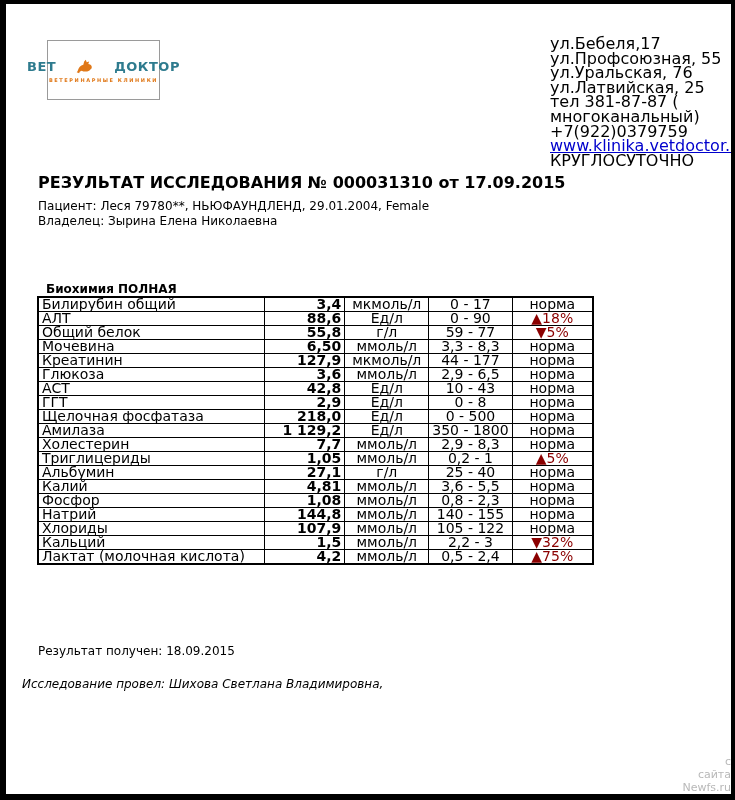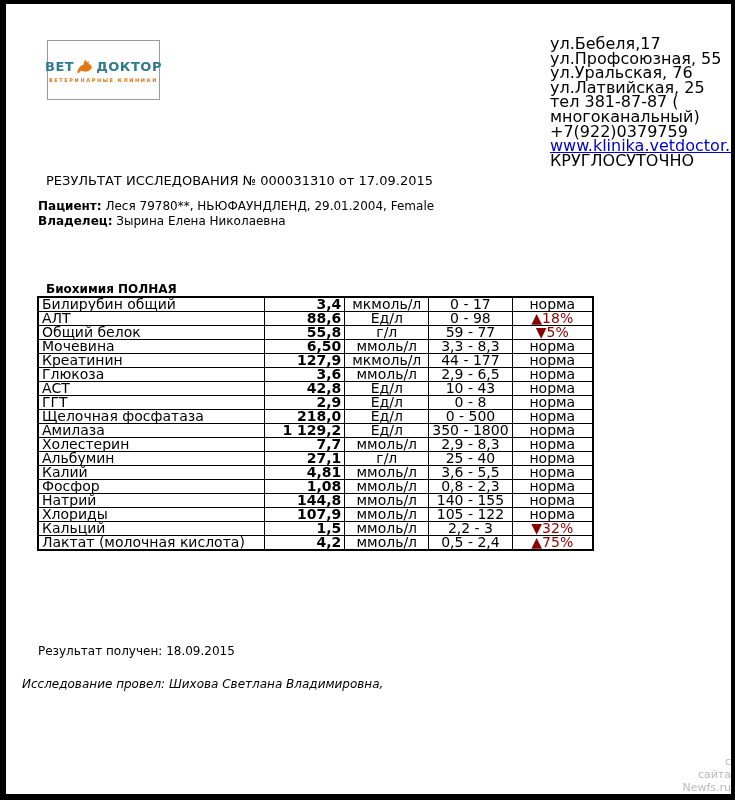--- a/index.html
+++ b/index.html
@@ -28,21 +28,21 @@
   }
   
   .logo-box{
     position:absolute; left:41px; top:36px;
     width:113px; height:60px;
     border:1px solid var(--border-gray);
     background:#fff;
     display:flex; flex-direction:column;
     align-items:center; justify-content:center;
   }
-  .logo-row{display:flex; align-items:center; gap:0;justify-content:flex-end;}
+  .logo-row{display:flex; align-items:center; gap:18px;justify-content:flex-end;}
   .logo-word{
     color:var(--teal); font-weight:bold;
     font-size:13px; letter-spacing:0.5px;
   }
   .logo-animal{width:20px;height:17px;margin:0 1px;display:block;}
   .logo-sub{
     margin-top:2px;
     color:var(--orange); font-weight:bold;
     font-size:5px; letter-spacing:1.6px;
     white-space:nowrap;
@@ -51,29 +51,29 @@
   .address{
     position:absolute; left:544px; top:33px;
     font-size:16px; line-height:14.6px;
     white-space:nowrap;
   }
   .address a{
     color:var(--link); text-decoration:underline;
   }
   
   .report-title{
-    position:absolute; left:40px; top:169px;
-    font-size:13px; font-weight:normal;
+    position:absolute; left:32px; top:169px;
+    font-size:16px; font-weight:bold;
     white-space:nowrap;
   }
   .patient-block{
     position:absolute; left:32px; top:195px;
     font-size:12px; line-height:15px; white-space:nowrap;
   }
-  .patient-block b{font-weight:bold;}
+  .patient-block b{font-weight:normal;}
   
   .table-title{
     position:absolute; left:32px; top:278px;
     font-size:12px; font-weight:bold;margin-left:8px;
   }
   table.results{
     position:absolute; left:31px; top:292px;
     width:557px;
     border-collapse:collapse;
     border:2px solid #000;
@@ -155,21 +155,21 @@
       <td class="c-name">Билирубин общий</td>
       <td class="c-value">3,4</td>
       <td class="c-unit">мкмоль/л</td>
       <td class="c-range">0 - 17</td>
       <td class="c-status">норма</td>
     </tr>
         <tr>
       <td class="c-name">АЛТ</td>
       <td class="c-value">88,6</td>
       <td class="c-unit">Ед/л</td>
-      <td class="c-range">0 - 98</td>
+      <td class="c-range">0 - 90</td>
       <td class="c-status alert">▲18%</td>
     </tr>
         <tr>
       <td class="c-name">Общий белок</td>
       <td class="c-value">55,8</td>
       <td class="c-unit">г/л</td>
       <td class="c-range">59 - 77</td>
       <td class="c-status alert">▼5%</td>
     </tr>
         <tr>
@@ -222,20 +222,27 @@
       <td class="c-status">норма</td>
     </tr>
         <tr>
       <td class="c-name">Холестерин</td>
       <td class="c-value">7,7</td>
       <td class="c-unit">ммоль/л</td>
       <td class="c-range">2,9 - 8,3</td>
       <td class="c-status">норма</td>
     </tr>
         <tr>
+      <td class="c-name">Триглицериды</td>
+      <td class="c-value">1,05</td>
+      <td class="c-unit">ммоль/л</td>
+      <td class="c-range">0,2 - 1</td>
+      <td class="c-status alert">▲5%</td>
+    </tr>
+        <tr>
       <td class="c-name">Альбумин</td>
       <td class="c-value">27,1</td>
       <td class="c-unit">г/л</td>
       <td class="c-range">25 - 40</td>
       <td class="c-status">норма</td>
     </tr>
         <tr>
       <td class="c-name">Калий</td>
       <td class="c-value">4,81</td>
       <td class="c-unit">ммоль/л</td>

